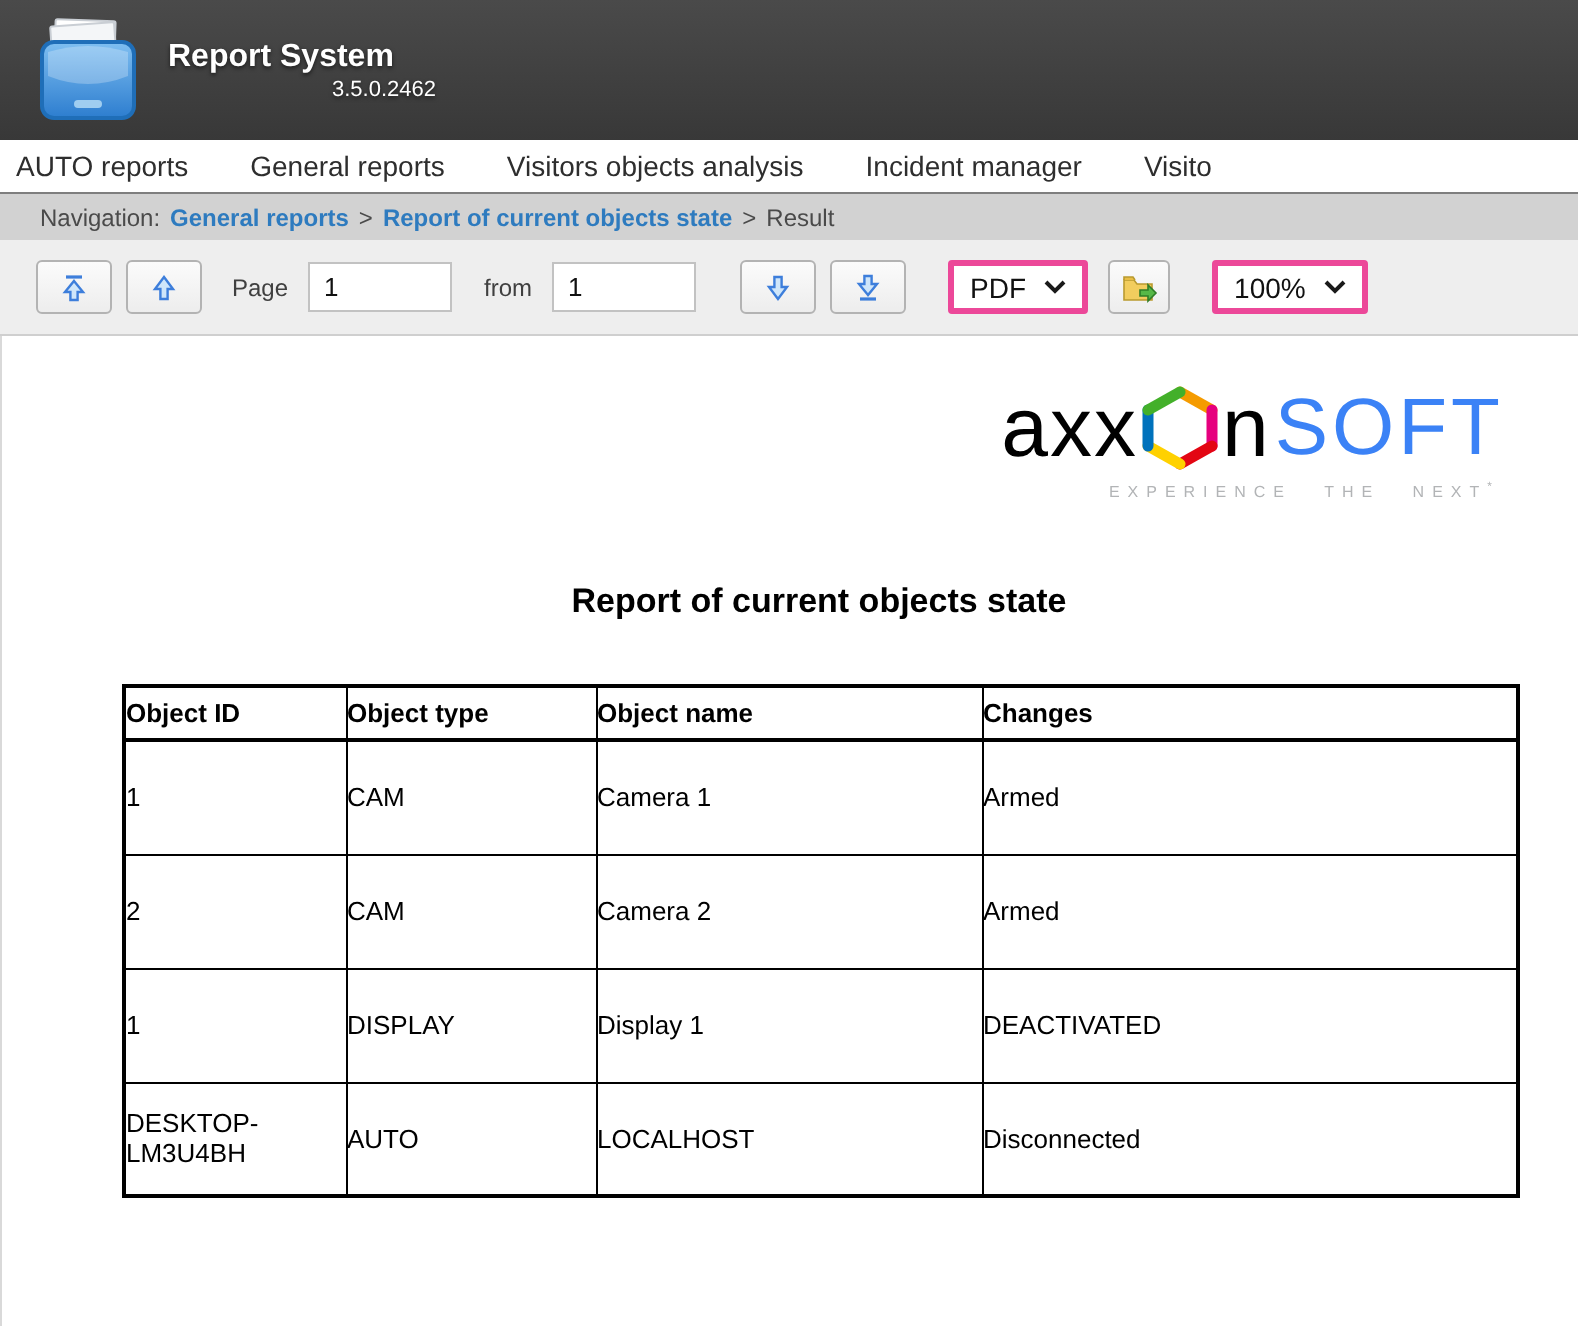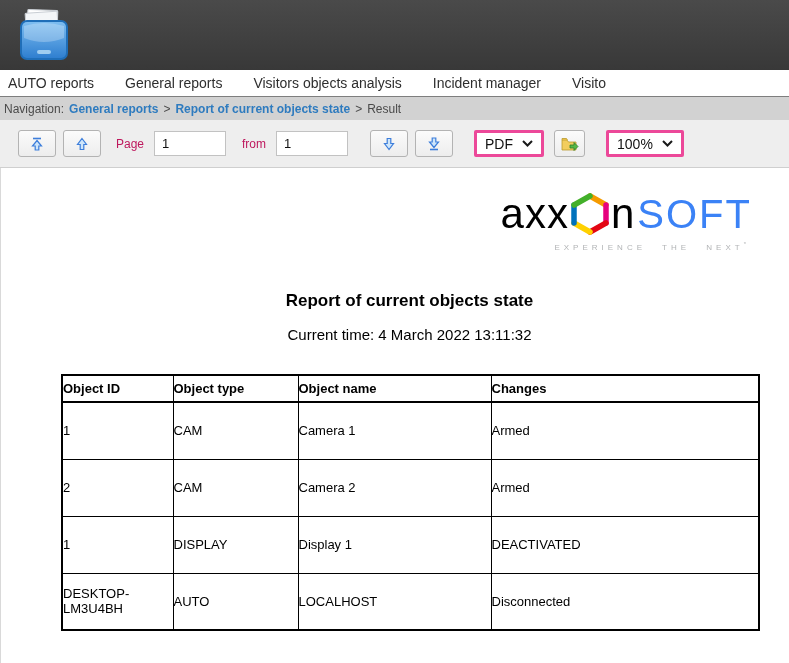--- a/index.html
+++ b/index.html
@@ -40,21 +40,21 @@
     flex: 0 0 auto;
   }
 
   
   .breadcrumb-bar {
     height: 24px;
     background: #d2d2d2;
     border-top: 1px solid #7e7e7e;
     display: flex;
     align-items: center;
-    padding-left: 4px;
+    padding-left: 20px;
     font-size: 12px;
     color: #4a4a4a;
   }
   .breadcrumb-bar span { margin-right: 5px; }
   .crumb-link { color: #2e7bbf; font-weight: bold; cursor: pointer; }
 
   
   .toolbar {
     height: 48px;
     background: #eeeeee;
@@ -65,21 +65,21 @@
   }
   .tb-btn {
     width: 38px; height: 27px;
     border: 1px solid #b3b3b3;
     border-radius: 3px;
     background: linear-gradient(#fbfbfb, #ededed);
     display: flex; align-items: center; justify-content: center;
     cursor: pointer;
     margin-right: 7px;
   }
-  .tb-label { font-size: 12px; color: #be185d; margin: 0 10px 0 8px; }
+  .tb-label { font-size: 12px; color: #404040; margin: 0 10px 0 8px; }
   .tb-input {
     width: 72px; height: 25px;
     border: 1px solid #c2c2c2;
     background: #ffffff;
     font-size: 13px;
     padding-left: 7px;
     font-family: "Liberation Sans", sans-serif;
     color: #111;
     margin-right: 8px;
   }
@@ -186,20 +186,24 @@
     <rect x="10" y="16" width="44" height="36" rx="5" fill="url(#fgrad)"></rect>
     <path d="M12 20 q20 -6 40 0 l0 12 q-20 8 -40 0 Z" fill="#ffffff" opacity="0.25"></path>
     <rect x="25" y="44" width="14" height="4" rx="2" fill="#9fcdf0"></rect>
     <defs>
       <linearGradient id="fgrad" x1="0" y1="0" x2="0" y2="1">
         <stop offset="0" stop-color="#7dbdf0"></stop>
         <stop offset="1" stop-color="#2f7fd0"></stop>
       </linearGradient>
     </defs>
   </svg>
+  <div class="title-block">
+    <div class="app-title">Report System</div>
+    <div class="app-version">3.5.0.2462</div>
+  </div>
 </div>
 
 <nav class="tab-bar" id="tab-bar">
     <span class="tab">AUTO reports</span>
     <span class="tab">General reports</span>
     <span class="tab">Visitors objects analysis</span>
     <span class="tab">Incident manager</span>
     <span class="tab">Visito</span>
   </nav>
 
@@ -281,21 +285,20 @@
         </svg>
         <span class="logo-n">n</span>
         <span class="logo-soft">SOFT</span>
       </span>
       <div class="logo-tagline">
         <span>EXPERIENCE THE NEXT</span><sup>*</sup>
       </div>
     </div>
 
     <div class="report-title">Report of current objects state</div>
-    <div class="report-time">Current time: 4 March 2022 13:11:32</div>
 
     <table class="report-table">
       <colgroup id="table-cols">
           <col style="width: 111px;">
           <col style="width: 125px;">
           <col style="width: 193px;">
           <col style="width: 268px;">
         </colgroup>
       <thead>
         <tr id="table-header-row">

